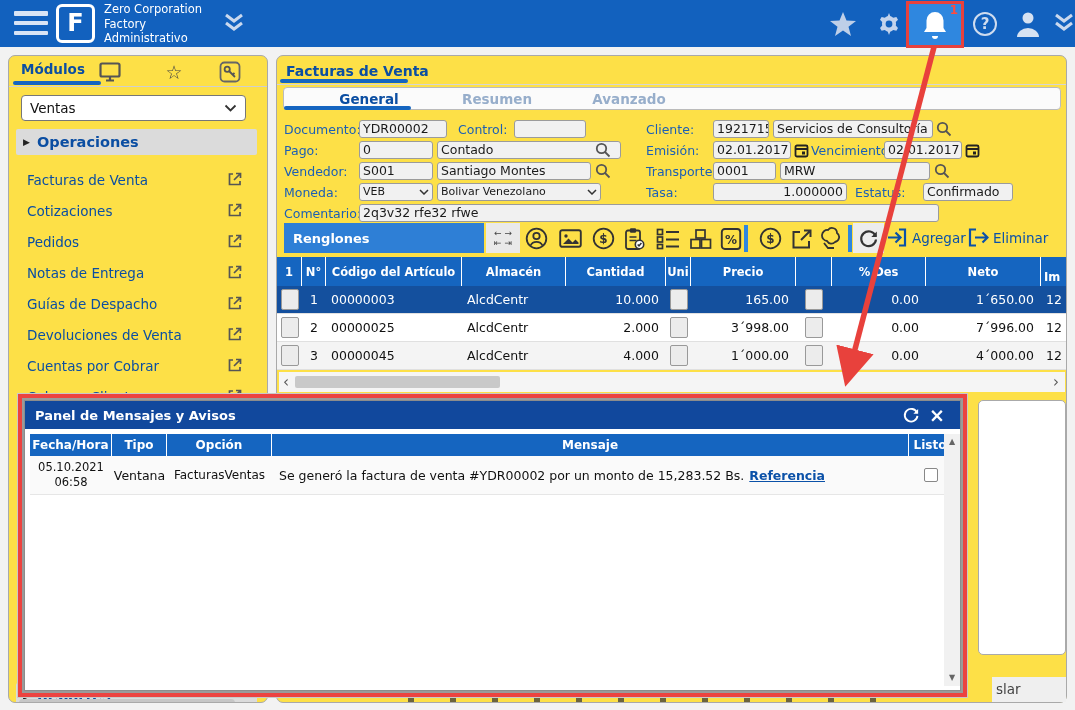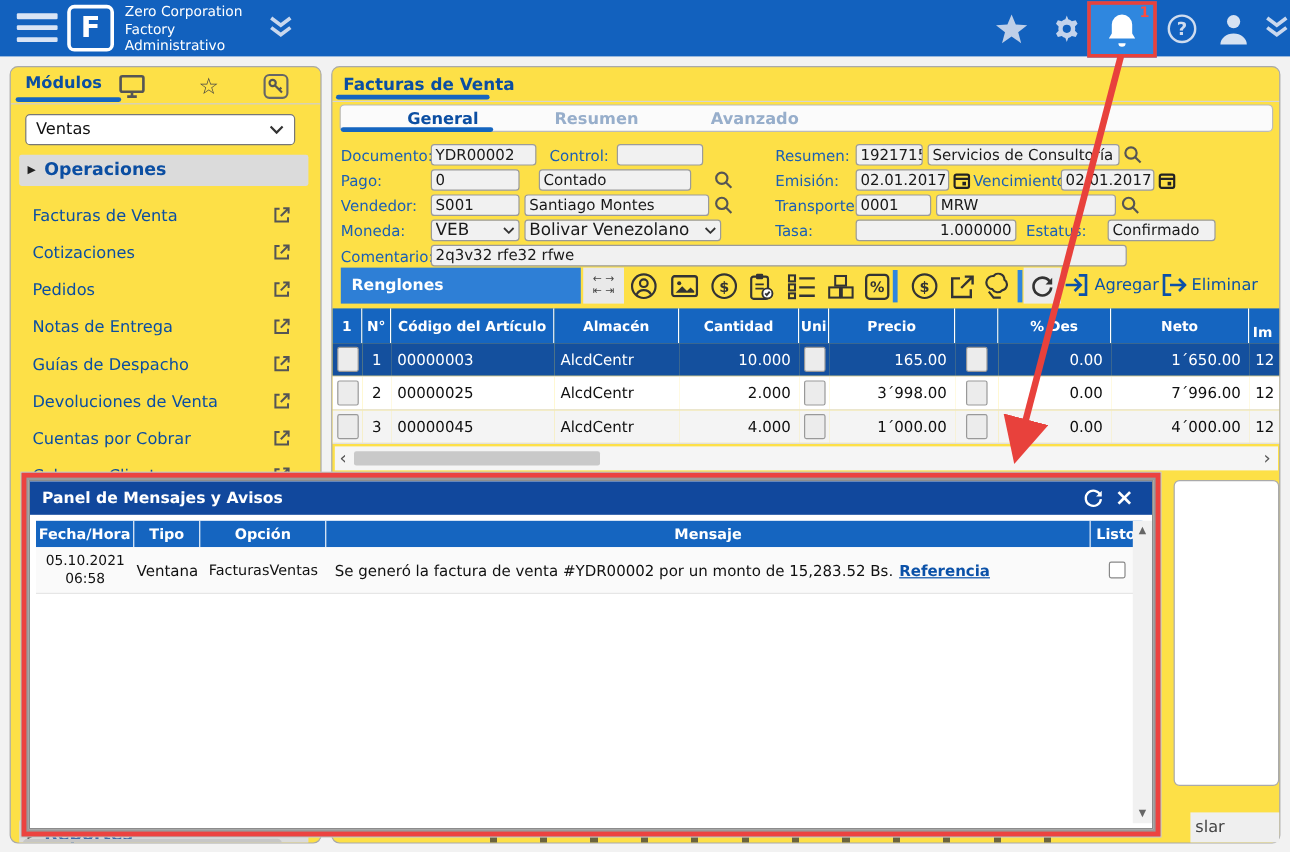--- a/index.html
+++ b/index.html
@@ -45,21 +45,21 @@
   .m-tabstrip { position:absolute; left:6px; top:31px; width:778px; height:23px; border:1px solid #BBB; border-radius:4px; background:#FBFBFB; }
   .m-tab { position:absolute; top:3px; width:110px; text-align:center; font-weight:bold; font-size:13.5px; cursor:pointer; }
   .m-tab.active { color:#0B4EA2; }
   .m-tab.inactive { color:#97AECB; }
   .m-tab-ul { position:absolute; left:0px; top:18px; width:127px; height:4px; background:#1565C0; border-radius:2px; }
 
   
   .lbl { position:absolute; color:#1B5FB5; font-size:12.5px; line-height:17px; white-space:nowrap; }
   .inp { position:absolute; height:18px; background:#F1F1F1; border:1px solid #9B9B9B; border-radius:3px; font-size:12.5px; line-height:16px; padding:0 3px; color:#1a1a1a; overflow:hidden; white-space:nowrap; cursor:text; }
   .inp.right { text-align:right; }
-  .selbox { position:absolute; height:18px; background:#F1F1F1; border:1px solid #9B9B9B; border-radius:3px; font-size:14px; line-height:16px; padding:0 3px; color:#1a1a1a; display:flex; align-items:center; cursor:pointer; overflow:hidden; white-space:nowrap; }
+  .selbox { position:absolute; height:18px; background:#F1F1F1; border:1px solid #9B9B9B; border-radius:3px; font-size:11px; line-height:16px; padding:0 3px; color:#1a1a1a; display:flex; align-items:center; cursor:pointer; overflow:hidden; white-space:nowrap; }
   .selbox .grow { flex:1; overflow:hidden; }
   .ficon { position:absolute; width:18px; height:18px; display:flex; align-items:center; justify-content:center; cursor:pointer; }
 
   
   .rg-header { position:absolute; left:7px; top:167px; width:200px; height:30px; background:#2E7FD6; color:#fff; font-weight:bold; font-size:13px; display:flex; align-items:center; padding-left:9px; }
   .rg-ic { position:absolute; top:169px; width:28px; height:27px; display:flex; align-items:center; justify-content:center; cursor:pointer; color:#333; }
   .rg-expand { position:absolute; left:209px; top:167px; width:34px; height:30px; background:#E9E9E9; display:flex; flex-direction:column; align-items:center; justify-content:center; font-size:9px; color:#444; line-height:10px; cursor:pointer; }
   .rg-sep { position:absolute; top:169px; width:4px; height:27px; background:#2E86DE; }
   .rg-refresh { position:absolute; left:576px; top:167px; width:31px; height:30px; background:#ECECEC; display:flex; align-items:center; justify-content:center; cursor:pointer; }
   .rg-btn { position:absolute; top:171px; display:flex; align-items:center; gap:4px; color:#0B51A8; font-size:13.5px; cursor:pointer; }
@@ -291,33 +291,33 @@
     <div class="m-tab active" style="left:30px;">General</div>
     <div class="m-tab inactive" style="left:158px;">Resumen</div>
     <div class="m-tab inactive" style="left:290px;">Avanzado</div>
     <div class="m-tab-ul"></div>
   </div>
 
   <span class="lbl" style="left:7px;top:65px;">Documento:</span>
   <div class="inp" style="left:82px;top:64px;width:88px;">YDR00002</div>
   <span class="lbl" style="left:181px;top:65px;">Control:</span>
   <div class="inp" style="left:237px;top:64px;width:72px;"></div>
-  <span class="lbl" style="left:369px;top:65px;">Resumen:</span>
+  <span class="lbl" style="left:369px;top:65px;">Cliente:</span>
   <div class="inp" style="left:436px;top:64px;width:56px;">19217154</div>
   <div class="inp" style="left:496px;top:64px;width:160px;">Servicios de Consultoría</div>
   <span class="ficon" style="left:658px;top:64px;">
       <svg class="ic" width="16" height="16" viewBox="0 0 16 16">
         <circle cx="6.5" cy="6.5" r="4.7" fill="none" stroke="#555" stroke-width="1.8"></circle>
         <path d="M10 10 L14.5 14.5" stroke="#555" stroke-width="1.8"></path>
       </svg>
     </span>
 
   <span class="lbl" style="left:7px;top:86px;">Pago:</span>
   <div class="inp" style="left:82px;top:85px;width:74px;">0</div>
-  <div class="inp" style="left:160px;top:85px;width:127px;margin-left:12px;">Contado</div>
+  <div class="inp" style="left:160px;top:85px;width:184px;">Contado</div>
   <span class="ficon" style="left:317px;top:85px;">
       <svg class="ic" width="16" height="16" viewBox="0 0 16 16">
         <circle cx="6.5" cy="6.5" r="4.7" fill="none" stroke="#555" stroke-width="1.8"></circle>
         <path d="M10 10 L14.5 14.5" stroke="#555" stroke-width="1.8"></path>
       </svg>
     </span>
   <span class="lbl" style="left:369px;top:86px;">Emisión:</span>
   <div class="inp" style="left:436px;top:85px;width:78px;">02.01.2017</div>
   <span class="ficon" style="left:515px;top:85px;">
       <svg class="ic" width="15" height="15" viewBox="0 0 15 15">

